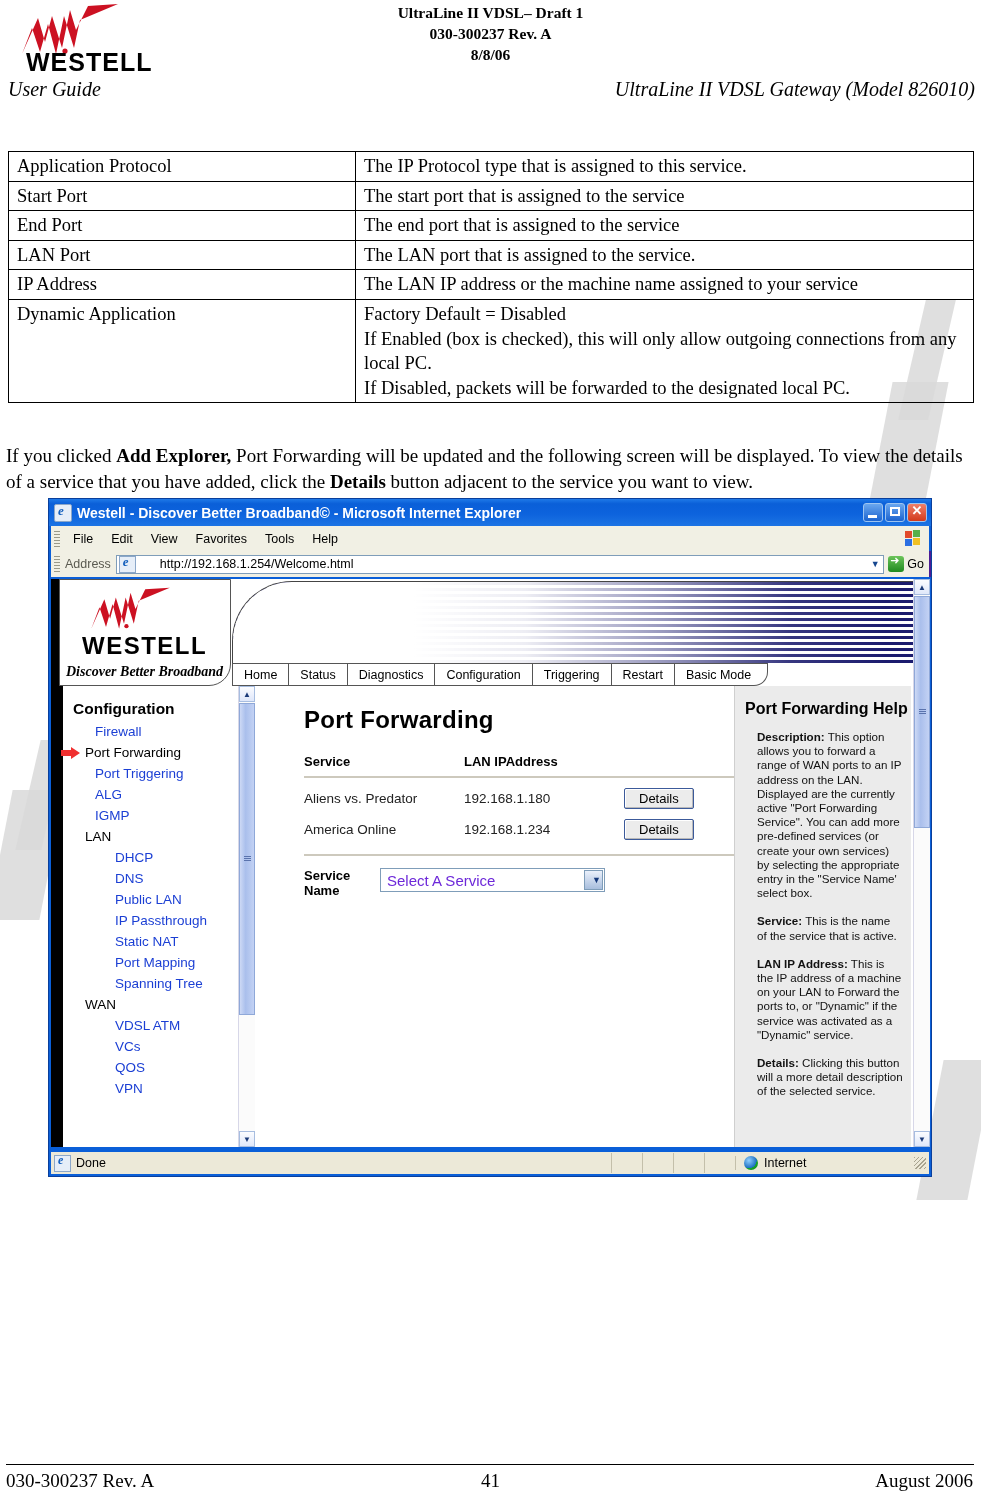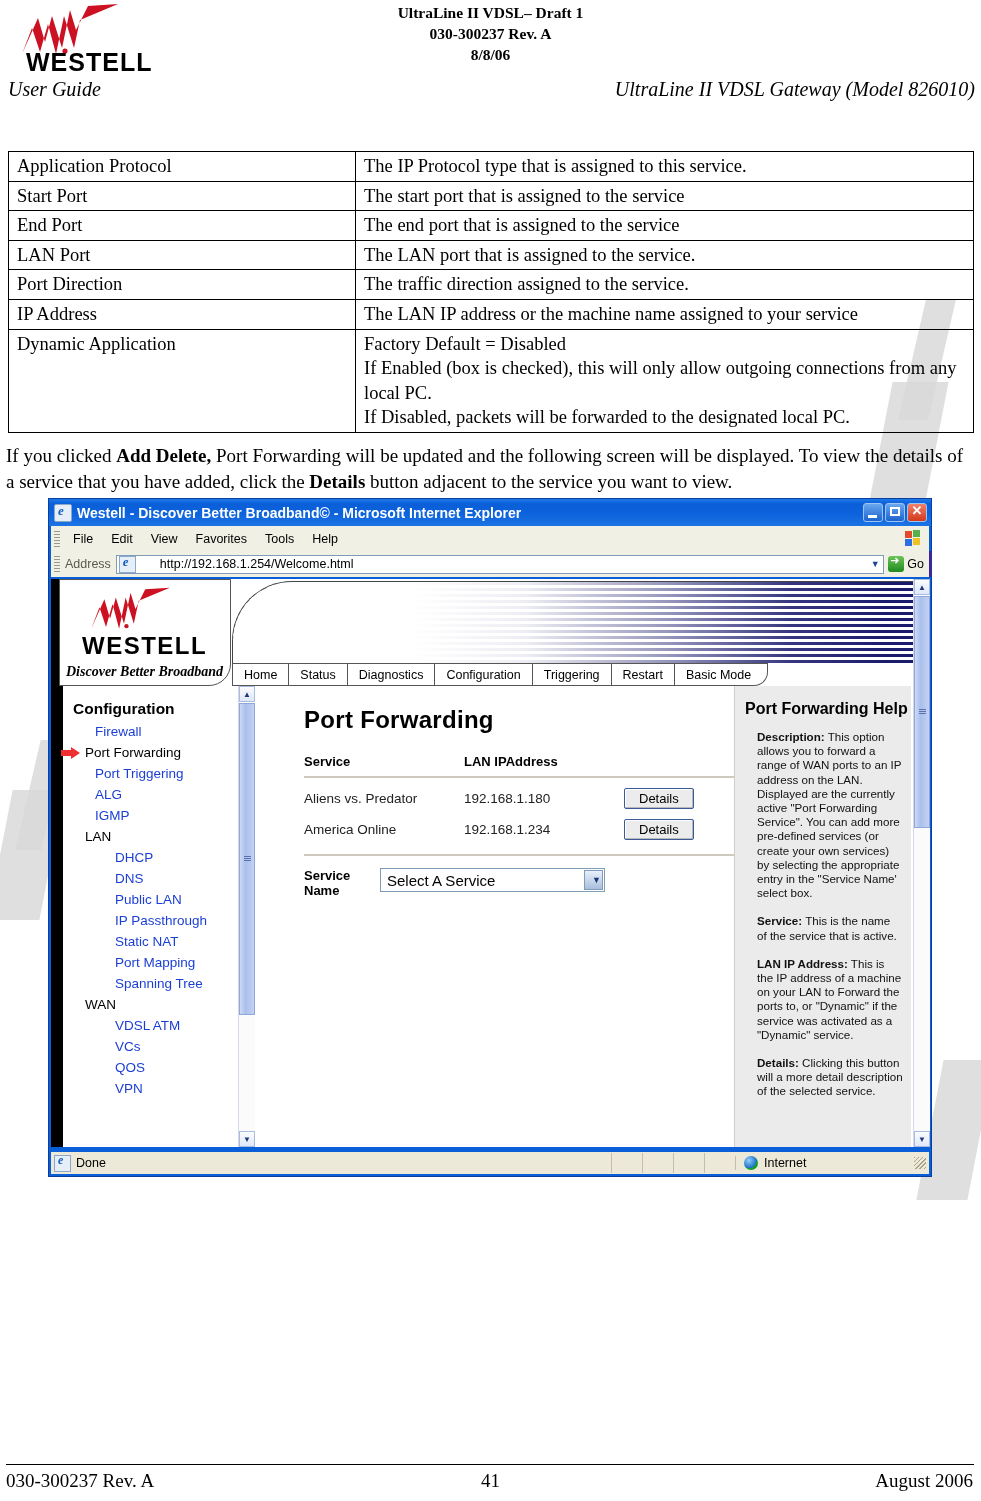--- a/index.html
+++ b/index.html
@@ -129,21 +129,21 @@
   .hr{margin:7px 0 0 48px;width:540px;height:2px;background:#cdc9bd;}
   .row{display:flex;align-items:center;margin:10px 0 0 48px;font-size:13.5px;}
   .row .col-svc,.row .col-ip{color:#222;}
   .btn{border:1px solid #3c5a9a;background:#ececec;font-family:"Liberation Sans",sans-serif;
       font-size:13px;padding:2px 14px;border-radius:2px;box-shadow:inset -1px -1px 0 #b9b9b9, inset 1px 1px 0 #fff;}
   .btn.d2{margin-left:47px;}
   .svcname{display:flex;align-items:flex-start;margin:12px 0 0 48px;}
   .svcname .lbl{font-size:13px;font-weight:bold;line-height:15px;width:62px;}
   .sel{width:225px;height:24px;border:1px solid #7f9db9;background:#fff;display:flex;
       align-items:center;justify-content:space-between;box-sizing:border-box;margin-left:14px;}
-  .sel span{font-size:15px;padding-left:6px;color:#000000;}
+  .sel span{font-size:15px;padding-left:6px;color:#6d28d9;}
   .sel .sbox{width:19px;height:20px;margin-right:1px;background:linear-gradient(180deg,#eaf0fb,#a8bedd);
       border:1px solid #7f9db9;display:flex;align-items:center;justify-content:center;
       font-size:9px;color:#15387a;box-sizing:border-box;}
 
   .help{position:absolute;right:18px;top:0;width:176px;height:468px;background:#ebebeb;
       border-left:1px solid #cfcfcf;font-family:"Liberation Sans",sans-serif;}
   .help h3{margin:14px 0 12px 10px;font-size:16px;font-weight:bold;}
   .help p{margin:0 8px 14px 22px;font-size:11.6px;line-height:14.2px;color:#111;}
   .help p b{font-weight:bold;}
 
@@ -217,36 +217,32 @@
       </tr>
       <tr>
         <td class="k">End Port</td>
         <td>The end port that is assigned to the service</td>
       </tr>
       <tr>
         <td class="k">LAN Port</td>
         <td>The LAN port that is assigned to the service.</td>
       </tr>
       <tr>
-        <td class="k">Port Direction</td>
-        <td>The traffic direction assigned to the service.</td>
-      </tr>
-      <tr>
         <td class="k">IP Address</td>
         <td>The LAN IP address or the machine name assigned to your service</td>
       </tr>
       <tr>
         <td class="k">Dynamic Application</td>
         <td>Factory Default = Disabled<br>If Enabled (box is checked), this will only allow outgoing connections from any local PC.<br>If Disabled, packets will be forwarded to the designated local PC.</td>
       </tr>
     </tbody>
 </table>
 
 <p class="para">
-  <span>If you clicked </span><b>Add Delete,</b><span> Port Forwarding will be updated and the following screen will be displayed. To view the details of a service that you have added, click the </span><b>Details</b><span> button adjacent to the service you want to view.</span>
+  <span>If you clicked </span><b>Add Explorer,</b><span> Port Forwarding will be updated and the following screen will be displayed. To view the details of a service that you have added, click the </span><b>Details</b><span> button adjacent to the service you want to view.</span>
 </p>
 
 <div class="ie">
 
   <div class="ie-title">
     <span class="ie-ico"></span>
     <span class="ie-title-text">Westell - Discover Better Broadband© - Microsoft Internet Explorer</span>
     <span class="win-btns">
       <span class="wbtn min"></span>
       <span class="wbtn max"></span>

